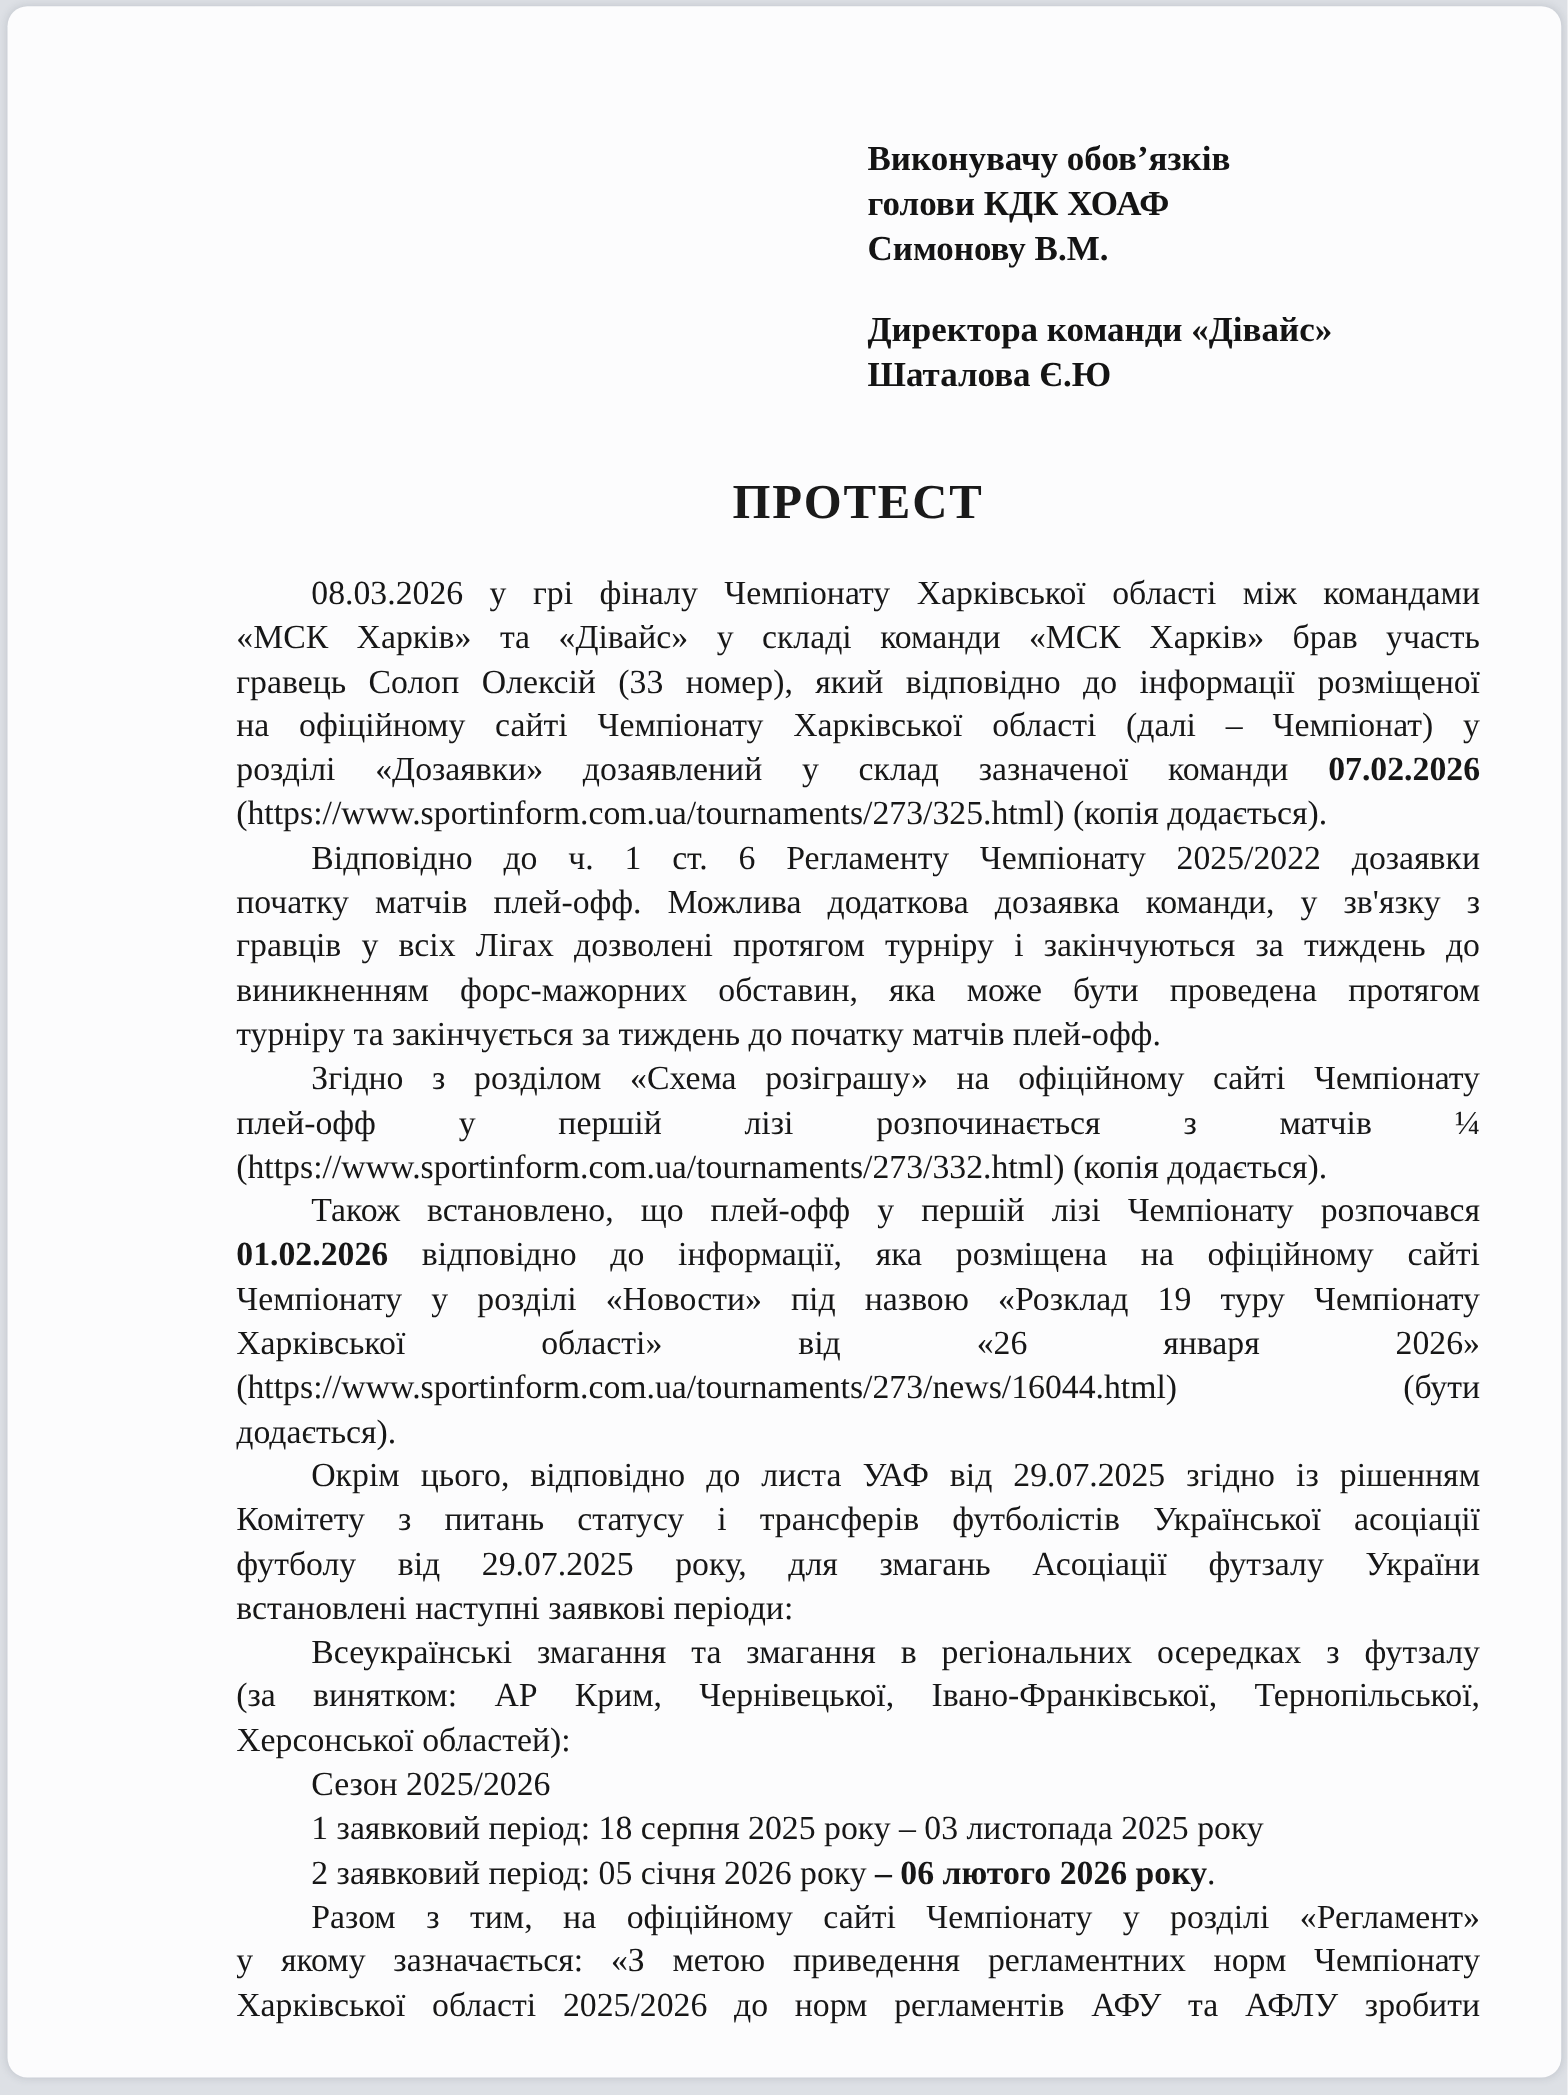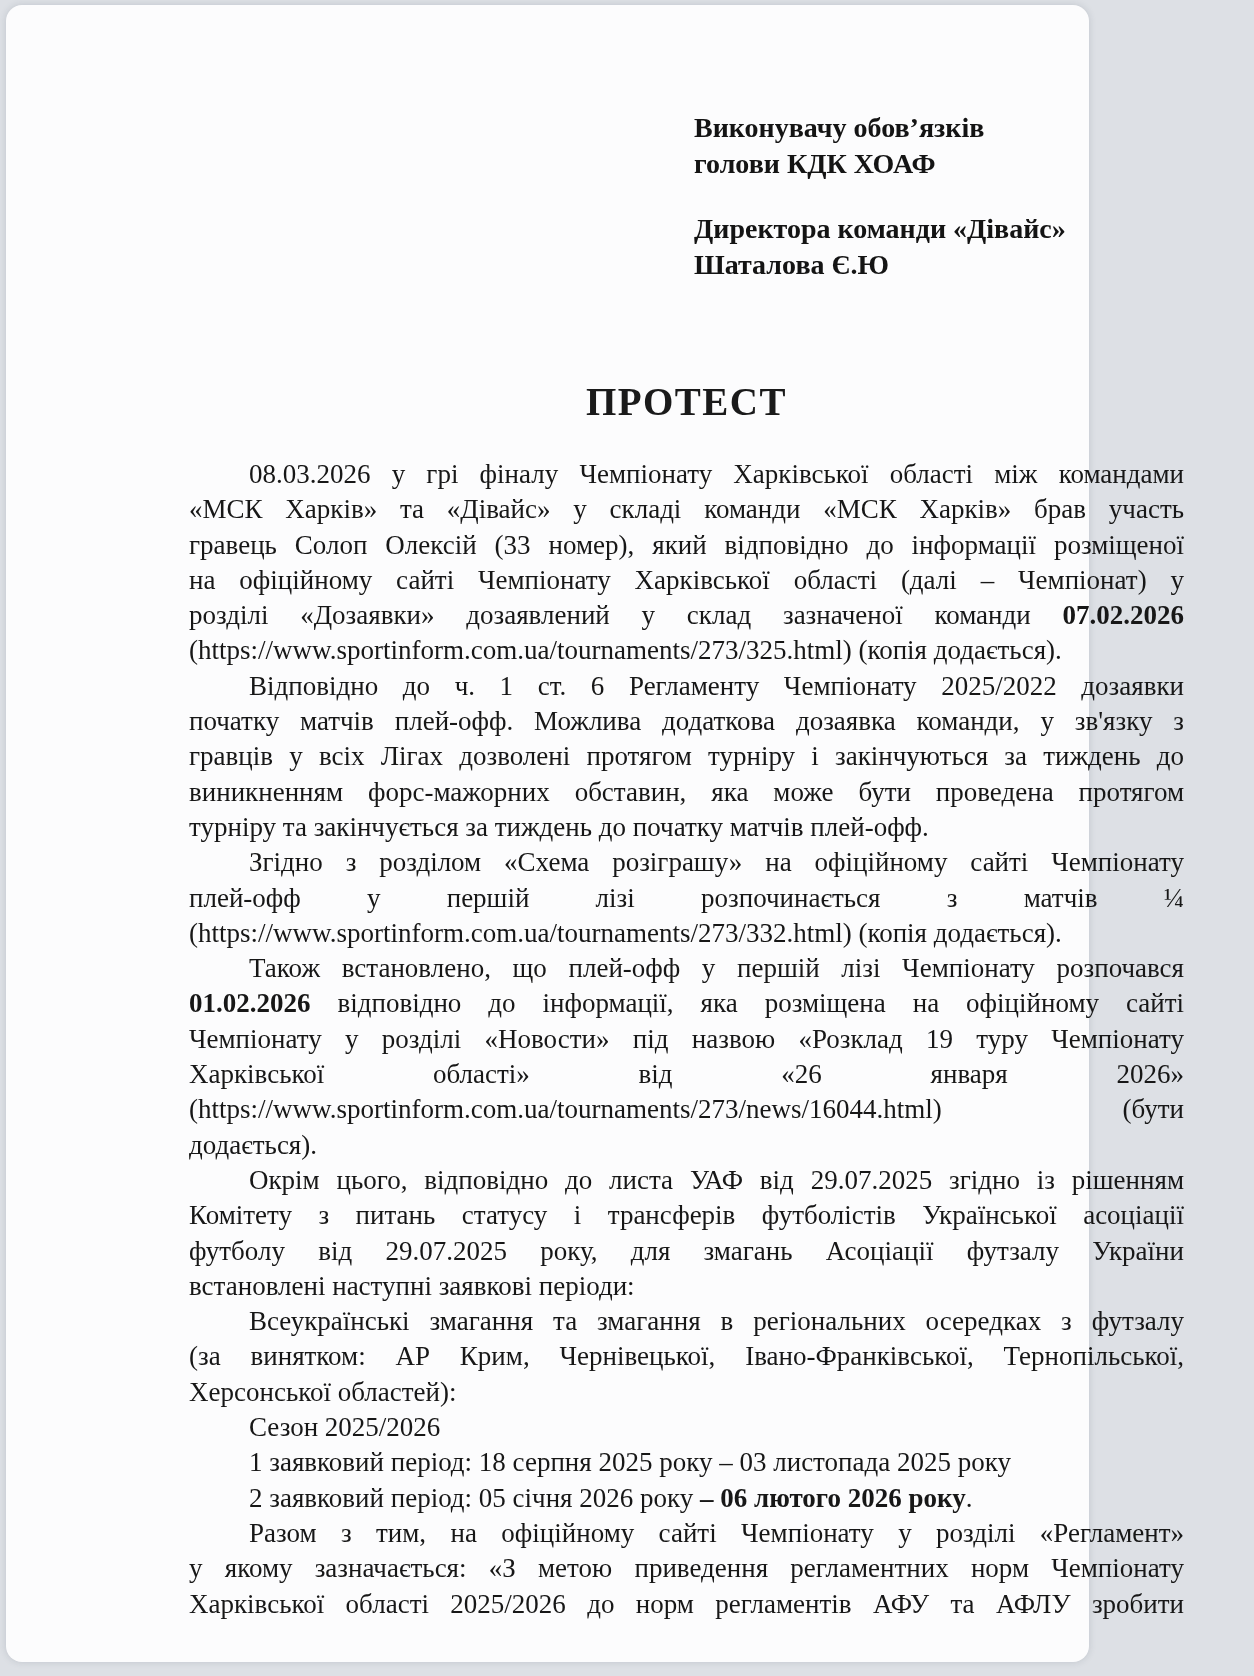--- a/index.html
+++ b/index.html
@@ -3,21 +3,21 @@
 <meta charset="utf-8">
 <style>
   html,body{margin:0;padding:0;}
   body{
     width:1254px;height:1676px;position:relative;overflow:hidden;
     background:#dde0e5;
     font-family:"Liberation Serif","DejaVu Serif",serif;
     color:#1a1a1a;
   }
   .paper{
-    position:absolute;left:6px;top:5px;width:1083px;height:1657px;
+    position:absolute;left:6px;top:5px;width:1243px;height:1657px;
     background:#fcfcfd;border-radius:16px;
     box-shadow:0 0 7px rgba(60,70,90,.18);
   }
   .recipient{
     position:absolute;left:688px;top:105px;
     font-weight:bold;font-size:28px;color:#141414;
   }
   .recipient .line{height:36px;line-height:36px;text-align:left;text-align-last:auto;}
   .block-gap{height:29px;}
   .title{
@@ -38,20 +38,21 @@
   .i{}
 </style>
 </head>
 <body>
 
 <div class="paper">
   <div class="recipient">
     <div>
         <div class="line"><span>Виконувачу обов’язків</span></div>
         <div class="line"><span>голови КДК ХОАФ</span></div>
+        <div class="line"><span>Симонову В.М.</span></div>
       </div>
     <div class="block-gap"></div>
     <div>
         <div class="line"><span>Директора команди «Дівайс»</span></div>
         <div class="line"><span>Шаталова Є.Ю</span></div>
       </div>
   </div>
 
   <div class="title">ПРОТЕСТ</div>
 

